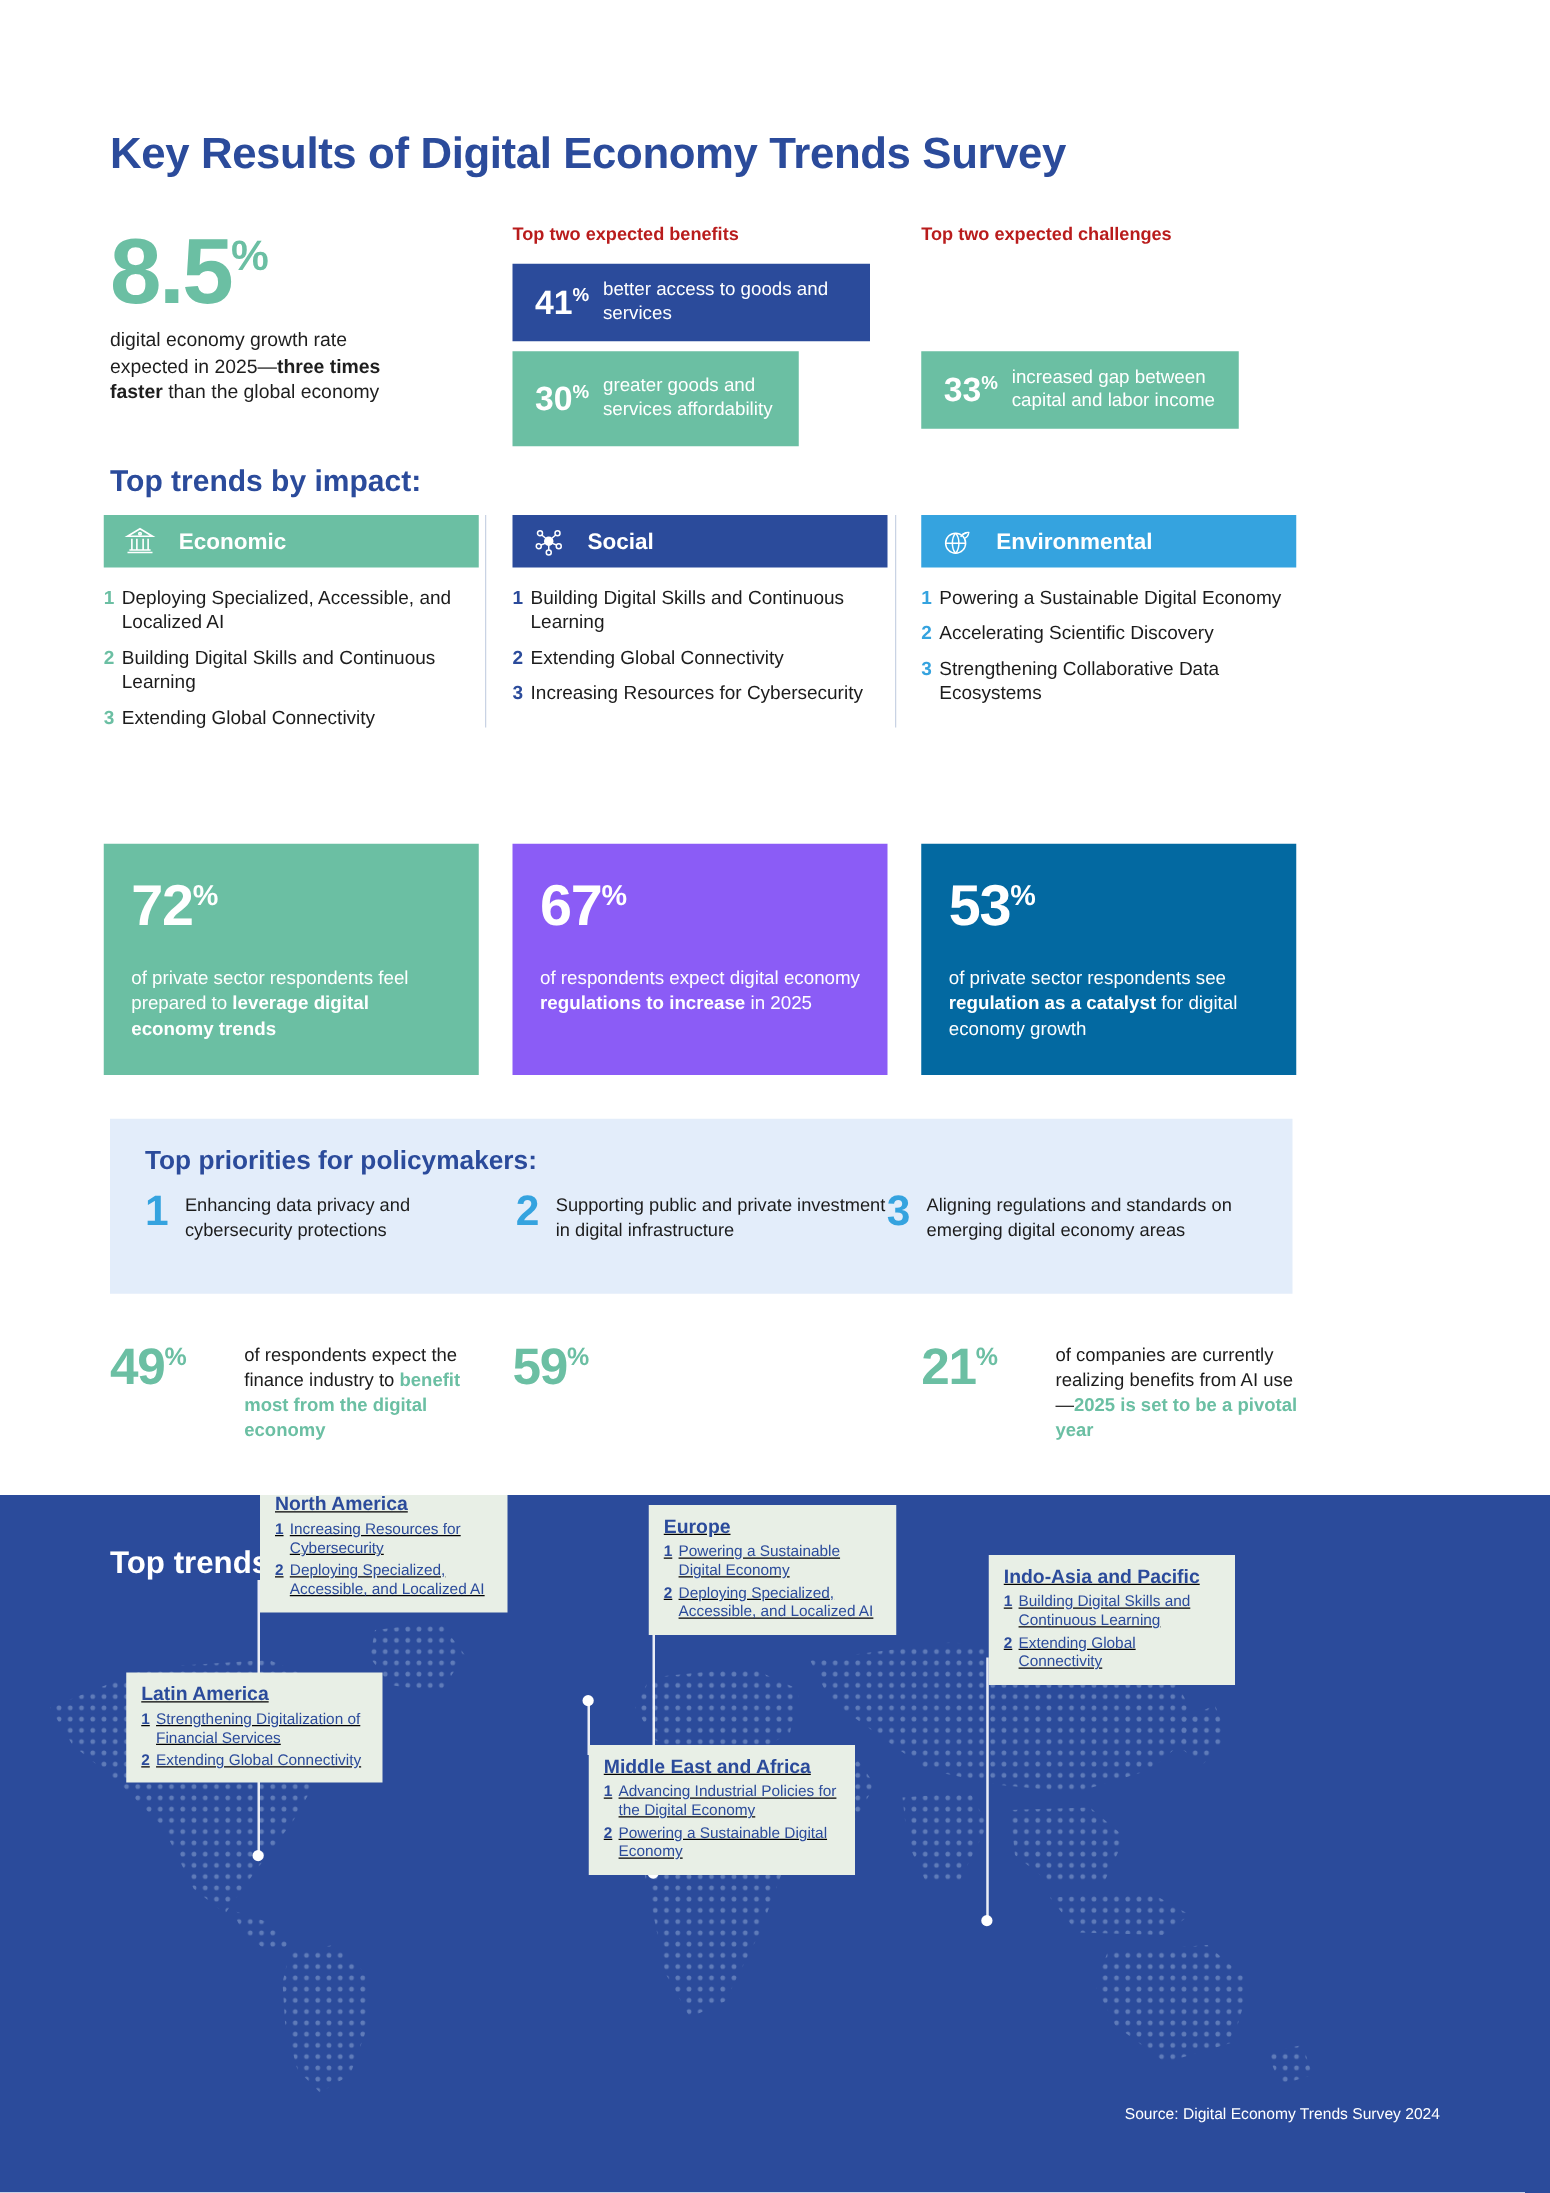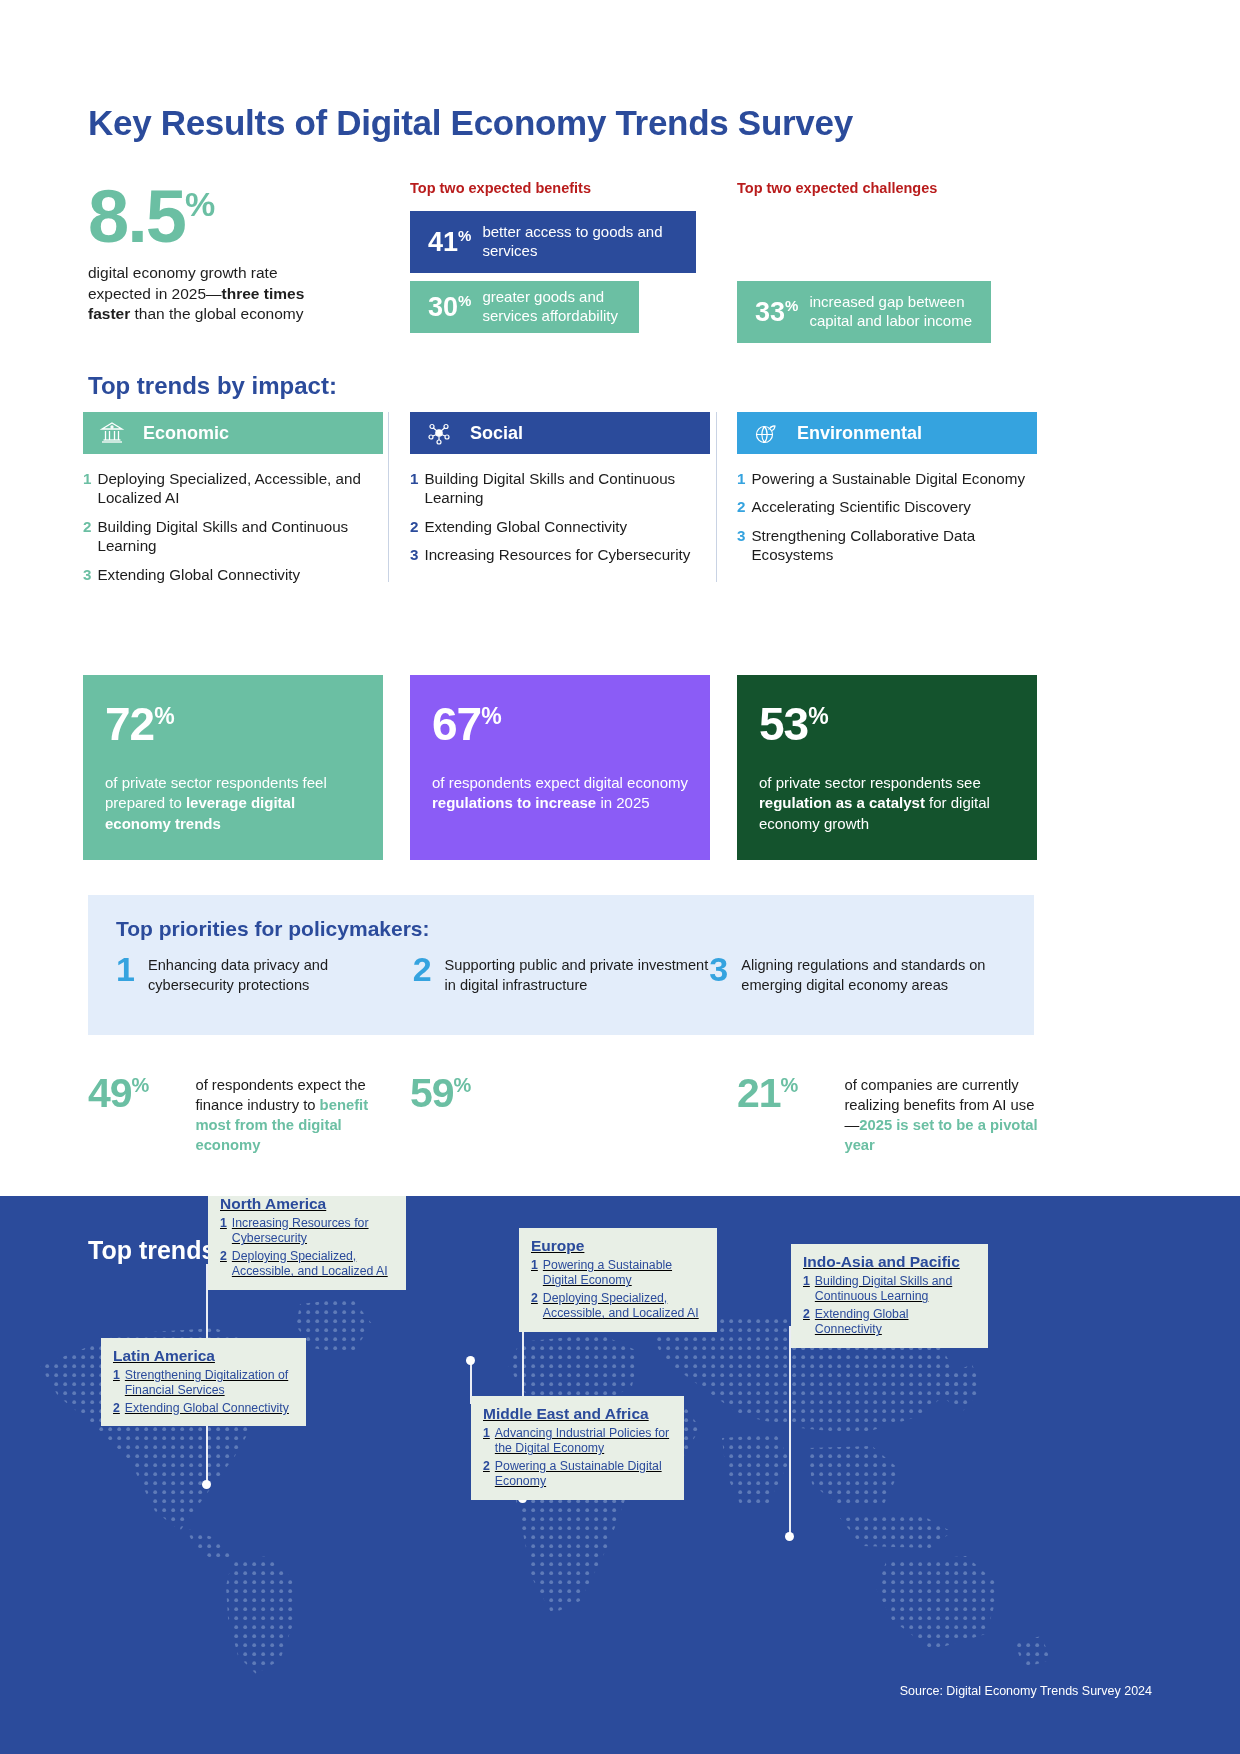--- a/index.html
+++ b/index.html
@@ -62,21 +62,21 @@
   .trend-item .n { font-weight:bold; margin-right:6px; flex:0 0 auto; }
   .n-green { color:#6bbfa3; }
   .n-navy  { color:#2b4b9b; }
   .n-blue  { color:#35a3df; }
   .vrule { position:absolute; width:1px; background:#c9d3e4; }
 
   
   .stat-block { position:absolute; width:300px; height:185px; padding:26px 22px 0 22px; color:#fff; }
   .sb-green { background:#6bbfa3; }
   .sb-blue  { background:#8b5cf6; }
-  .sb-navy  { background:#14532d; }
+  .sb-navy  { background:#0369a1; }
   .stat-block .snum { font-size:46px; font-weight:bold; line-height:1; letter-spacing:-1px; }
   .stat-block .snum .pct { font-size:23px; vertical-align:super; letter-spacing:0; }
   .stat-block .stxt { margin-top:26px; font-size:15px; line-height:1.36; }
   .stat-block .stxt b { font-weight:bold; }
 
   
   .policy {
     position:absolute; left:88px; top:895px; width:946px; height:140px;
     background:#e3edfa; padding:22px 28px 0 28px;
   }
@@ -123,21 +123,21 @@
     <div class="hero">
       <div class="hero-num"><span>8.5</span><span class="pct">%</span></div>
       <div class="hero-sub"><span>digital economy growth rate expected in 2025—</span><b>three times faster</b><span> than the global economy</span></div>
     </div>
 
     <div class="col-head" style="left:410px; top:180px;">Top two expected benefits</div>
     <div class="bar dark" style="left:410px; top:211px; width:286px; height:62px;">
       <div class="bnum"><span>41</span><span class="pct">%</span></div>
       <div class="btxt">better access to goods and services</div>
     </div>
-    <div class="bar green" style="left:410px; top:281px; width:229px; height:52px;">
+    <div class="bar green" style="left:410px; top:281px; width:229px; height:76px;">
       <div class="bnum"><span>30</span><span class="pct">%</span></div>
       <div class="btxt">greater goods and services affordability</div>
     </div>
 
     <div class="col-head" style="left:737px; top:180px;">Top two expected challenges</div>
     <div class="bar green" style="left:737px; top:281px; width:254px; height:62px;">
       <div class="bnum"><span>33</span><span class="pct">%</span></div>
       <div class="btxt">increased gap between capital and labor income</div>
     </div>
 
@@ -340,21 +340,21 @@
       <div class="citem">
           <span class="cn">1</span>
           <span>Increasing Resources for Cybersecurity</span>
         </div>
       <div class="citem">
           <span class="cn">2</span>
           <span>Deploying Specialized, Accessible, and Localized AI</span>
         </div>
     </div>
 
-    <div class="callout" style="left:519px; top:8px; width:198px;margin-top:24px;">
+    <div class="callout" style="left:519px; top:8px; width:198px;">
       <div class="cname">Europe</div>
       <div class="citem">
           <span class="cn">1</span>
           <span>Powering a Sustainable Digital Economy</span>
         </div>
       <div class="citem">
           <span class="cn">2</span>
           <span>Deploying Specialized, Accessible, and Localized AI</span>
         </div>
     </div>

